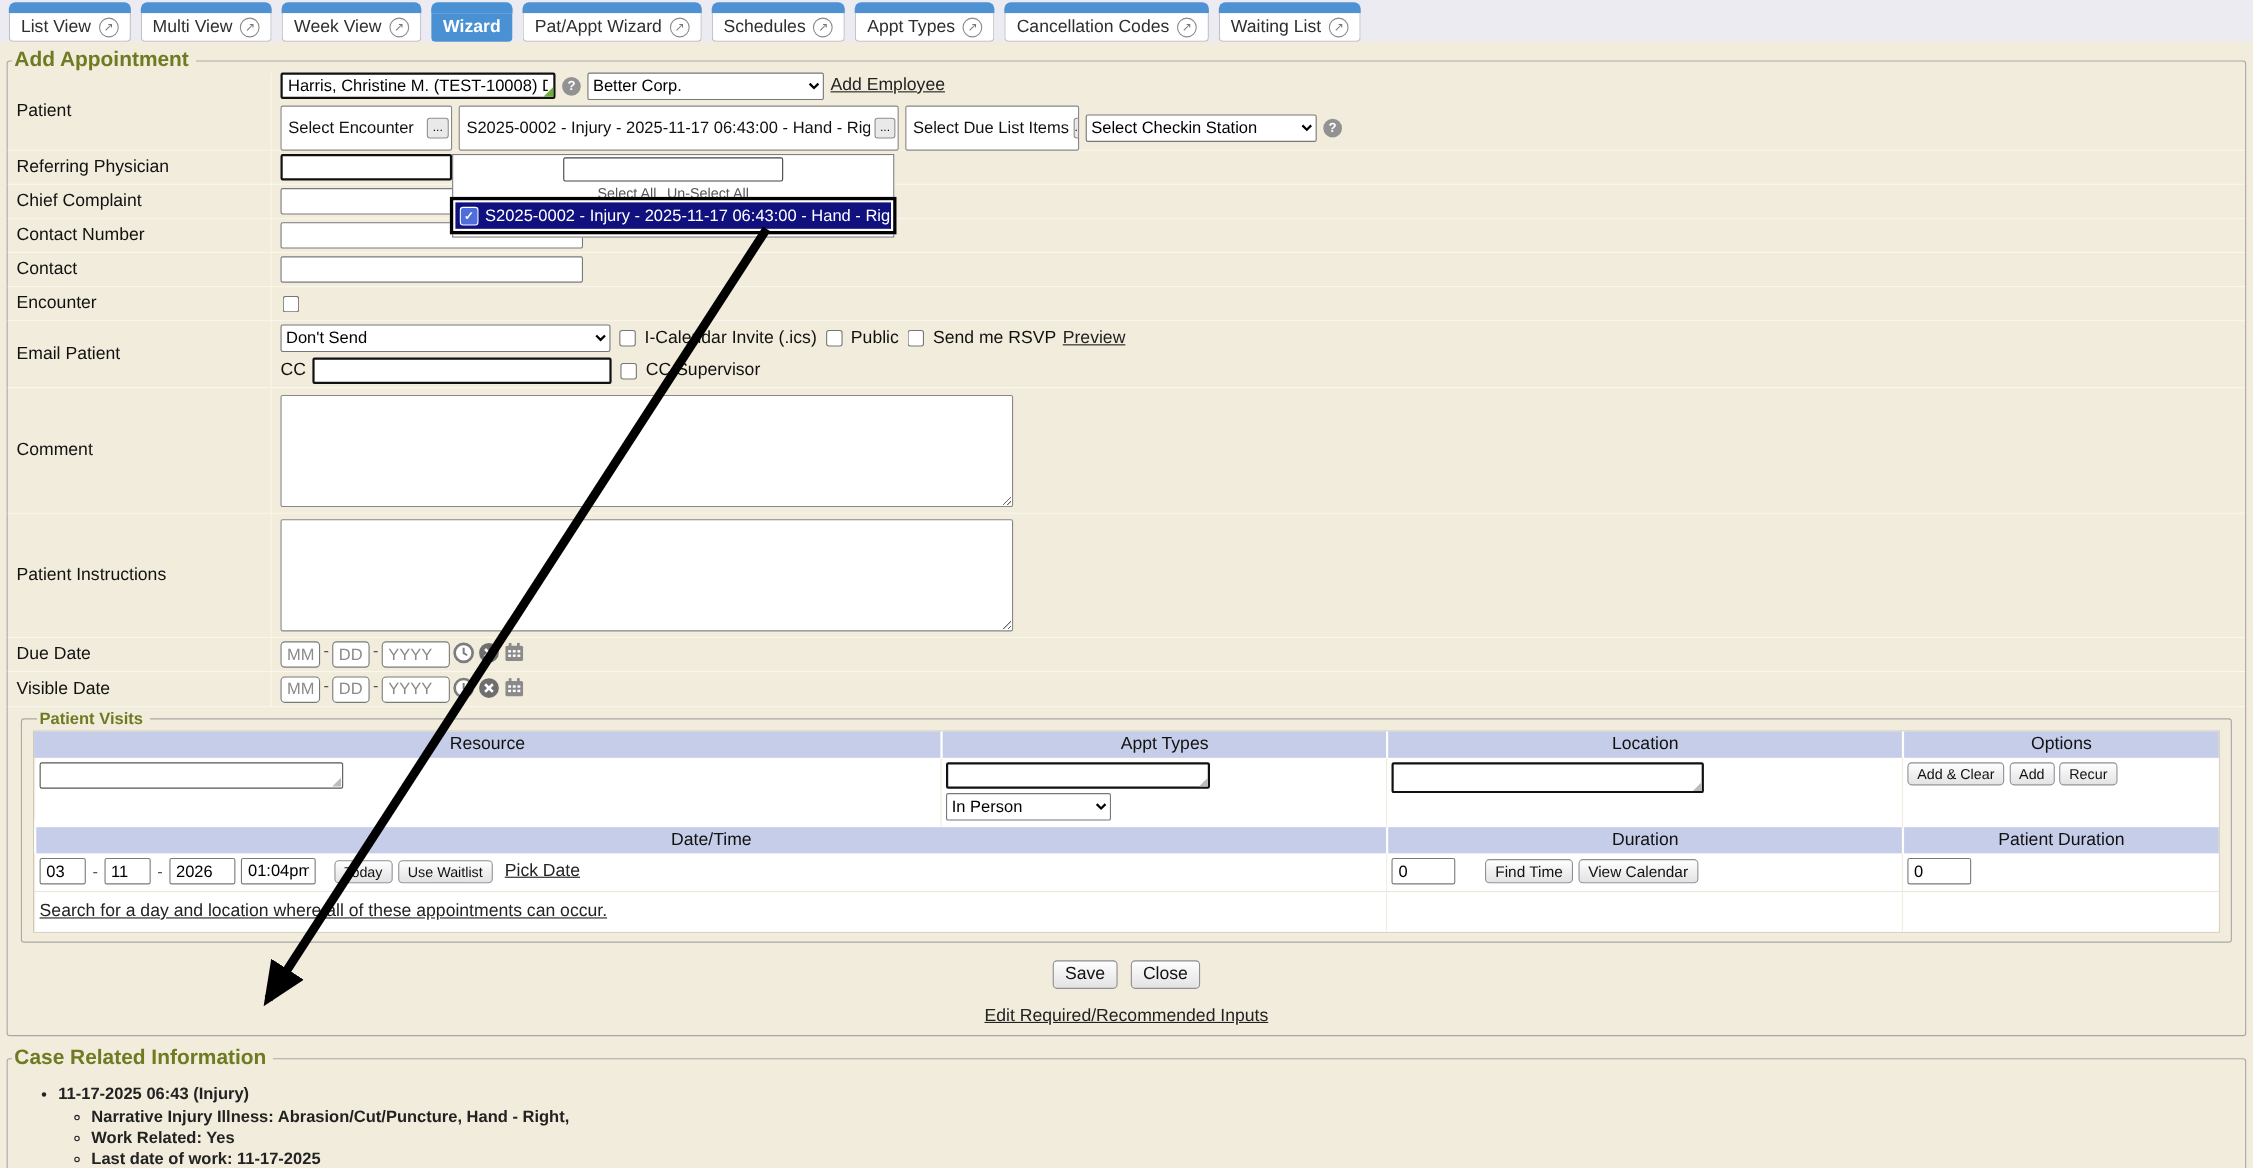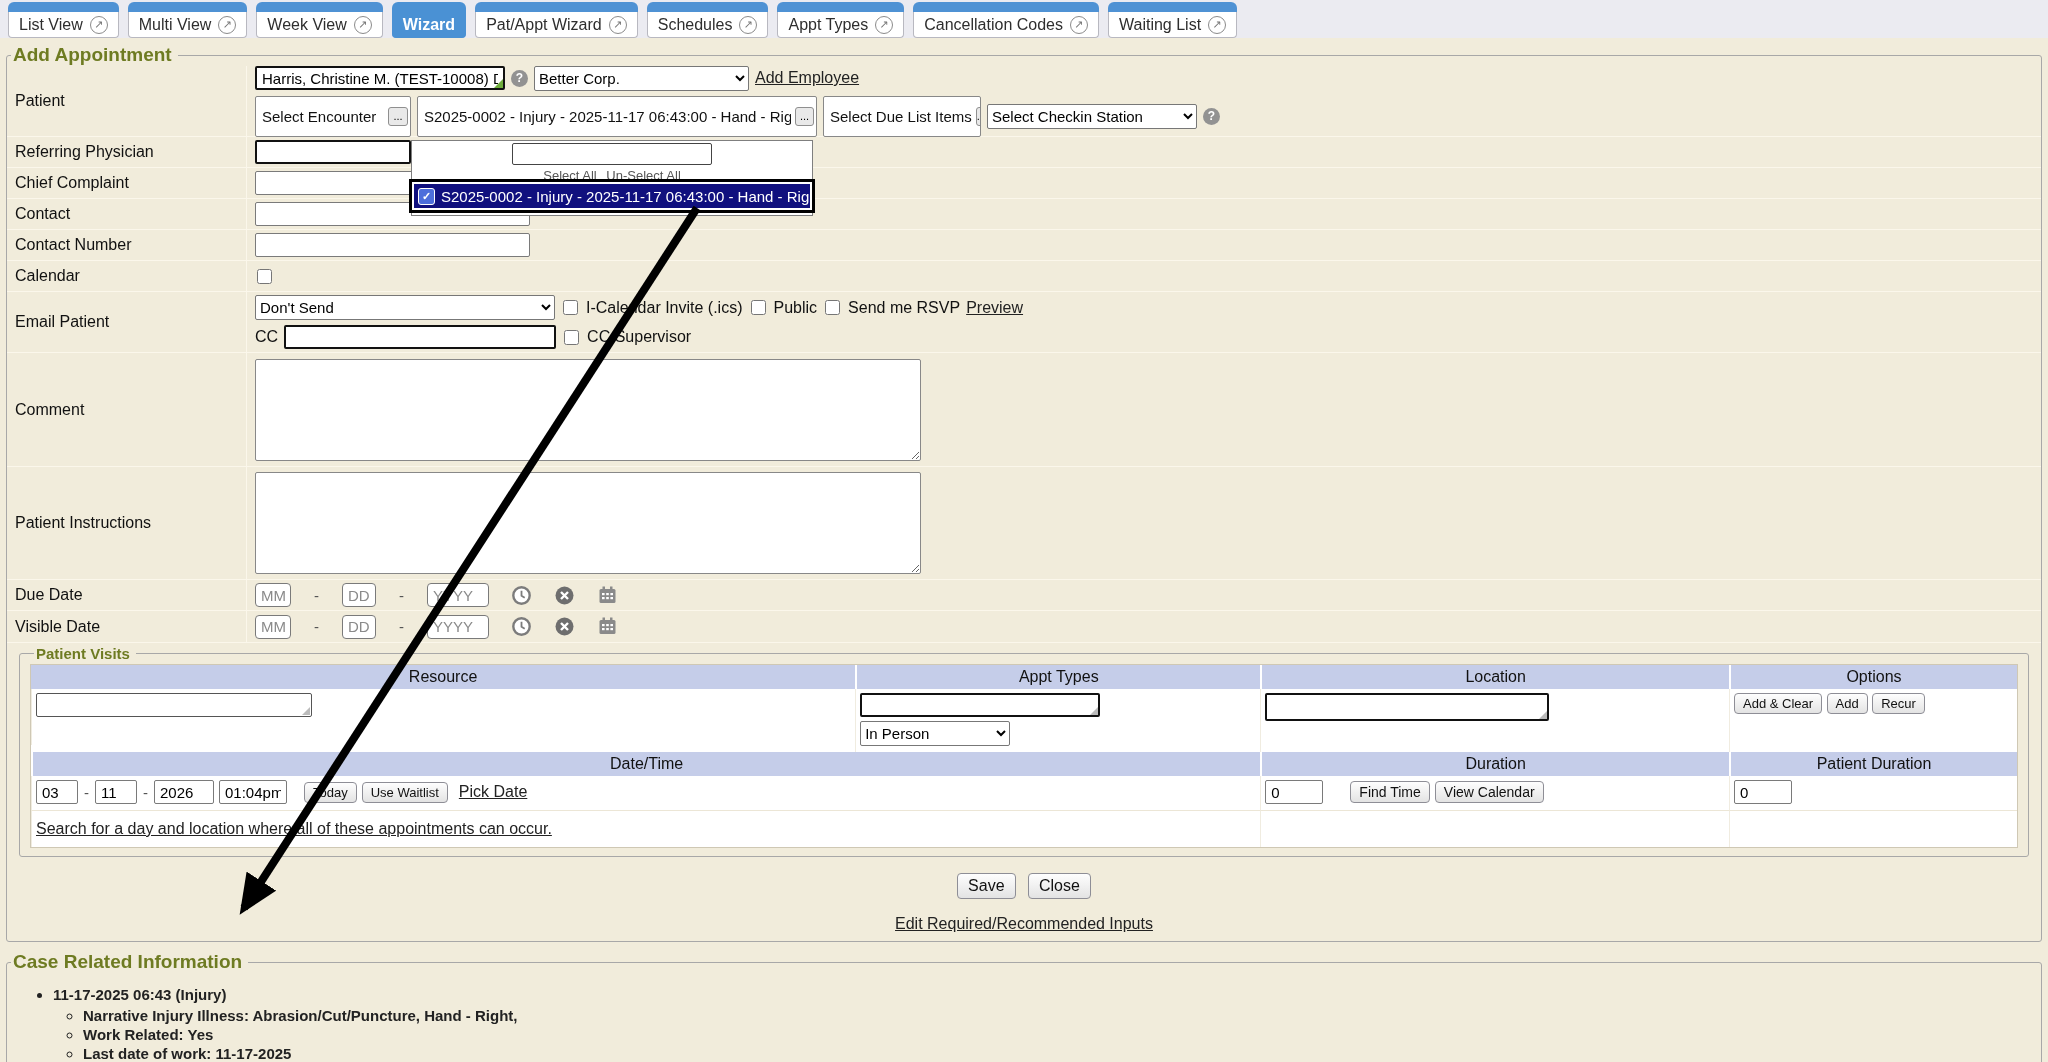--- a/index.html
+++ b/index.html
@@ -21,21 +21,21 @@
   #fs-add{margin:6px 6px 0;padding-bottom:8px;}
   #fs-add>legend{font-size:19px;}
   #fs-visits{margin:2px 12px 0;padding:2px 10px 8px;}
   #fs-visits>legend{font-size:15px;}
   #fs-case{margin:9px 6px 0;height:128px;box-sizing:border-box;}
   #fs-case>legend{font-size:19px;}
 
   
   .frow{display:flex;align-items:center;border-bottom:1px solid #fbf7eb;}
   .frow .lbl{width:240px;flex:0 0 240px;align-self:stretch;display:flex;align-items:center;padding-left:8px;box-sizing:border-box;font-size:16px;border-right:1px solid #fbf7eb;}
-  .fld{flex:1;display:flex;align-items:center;padding-left:8px;gap:22px;}
+  .fld{flex:1;display:flex;align-items:flex-start;padding-left:8px;gap:2px;}
   .stack{flex-direction:column;align-items:flex-start;justify-content:center;gap:5px;}
   .hline{display:flex;align-items:center;gap:6px;}
 
   input[type=text]{background:#fff;border:1px solid #7a7a7a;border-radius:2px;height:24px;box-sizing:border-box;font-size:15px;padding:1px 5px;font-family:"Liberation Sans",sans-serif;}
   input.dark{border:2px solid #111;}
   input::placeholder{color:#8a8a8a;}
   textarea{background:#fff;border:1px solid #888;border-radius:2px;resize:both;font-family:"Liberation Sans",sans-serif;}
   select{background:#fff;border:1px solid #777;border-radius:2px;height:25px;font-size:15px;font-family:"Liberation Sans",sans-serif;}
   input[type=checkbox]{width:15px;height:15px;margin:0 2px;}
   a.lnk{color:#222;text-decoration:underline;cursor:pointer;font-size:16px;}
@@ -189,35 +189,35 @@
     </div>
 
     <div class="frow" style="height:30px;">
       <div class="lbl">Chief Complaint</div>
       <div class="fld">
           <input type="text" style="width: 275px;">
         </div>
     </div>
 
     <div class="frow" style="height:30px;">
+      <div class="lbl">Contact Number</div>
+      <div class="fld">
+          <input type="text" style="width: 275px;">
+        </div>
+    </div>
+
+    <div class="frow" style="height:30px;">
       <div class="lbl">Contact</div>
       <div class="fld">
           <input type="text" style="width: 275px;">
         </div>
     </div>
 
     <div class="frow" style="height:30px;">
-      <div class="lbl">Contact Number</div>
-      <div class="fld">
-          <input type="text" style="width: 275px;">
-        </div>
-    </div>
-
-    <div class="frow" style="height:30px;">
-      <div class="lbl">Calendar</div>
+      <div class="lbl">Encounter</div>
       <div class="fld">
           <input type="checkbox" style="">
         </div>
     </div>
 
     <div class="frow" style="height:60px;">
       <div class="lbl">Email Patient</div>
       <div class="fld stack">
         <div class="hline">
           <select style="width:300px;"><option>Don't Send</option></select>

